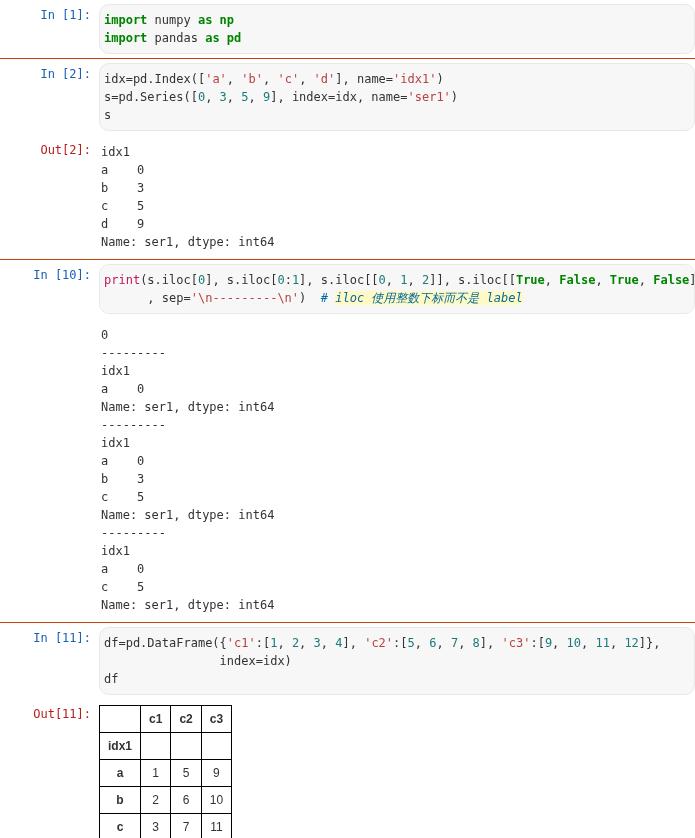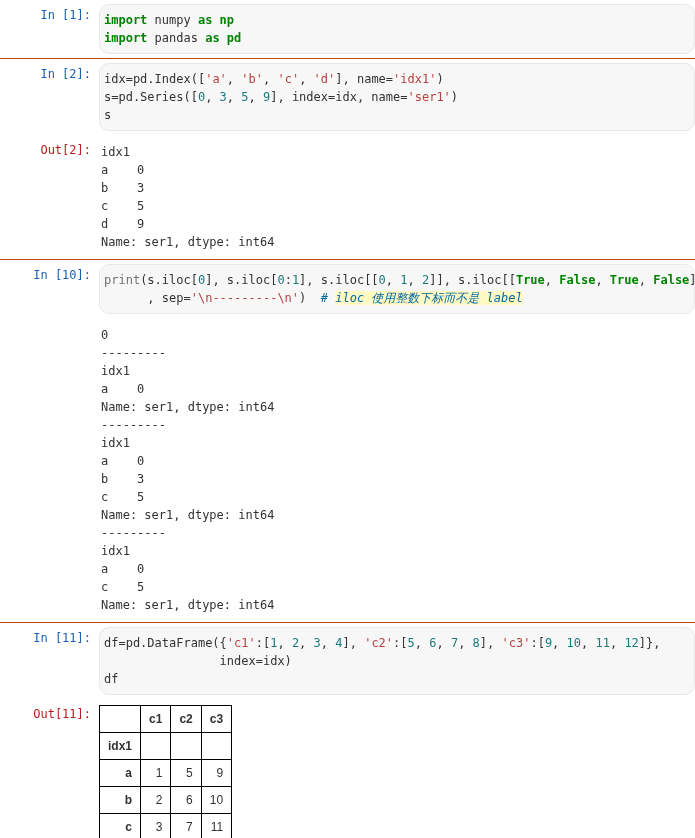--- a/index.html
+++ b/index.html
@@ -40,33 +40,33 @@
     overflow-x: auto;
   }
   .output-text {
     padding: 4px 0 4px 2px;
     white-space: pre;
     line-height: 1.5;
   }
   .k-green { color: #008400; font-weight: bold; }
   .s-red { color: #b84040; }
   .n-teal { color: #1a7a7a; }
-  .n-blue { color: #737373; text-align: right; }
+  .n-blue { color: #be185d; text-align: right; }
   .comment { color: #0369a1; font-style: italic; }
   .comment-hl { background: #fff9c4; }
   table.df {
     border-collapse: collapse;
     margin-top: 2px;
     font-family: Arial, sans-serif;
     font-size: 12px;
   }
   table.df th, table.df td {
     border: 1px solid #000;
     padding: 6px 8px;
-    text-align: right;
+    text-align: center;
   }
   table.df th { font-weight: bold; }
   table.df .rowhead { font-weight: bold; }
 </style>
 </head>
 <body>
 
 <div class="cell">
   <div class="prompt prompt-in">In  [1]:</div>
   <div class="cell-body">

